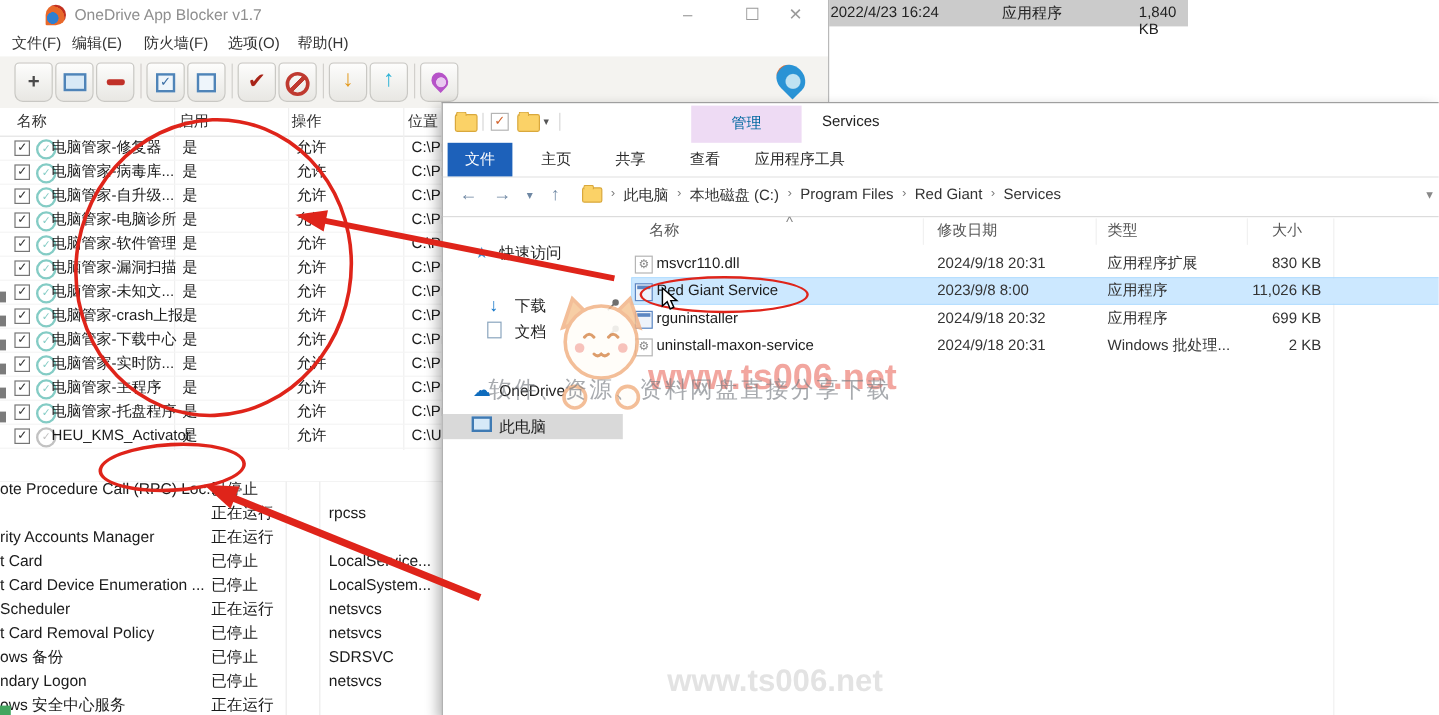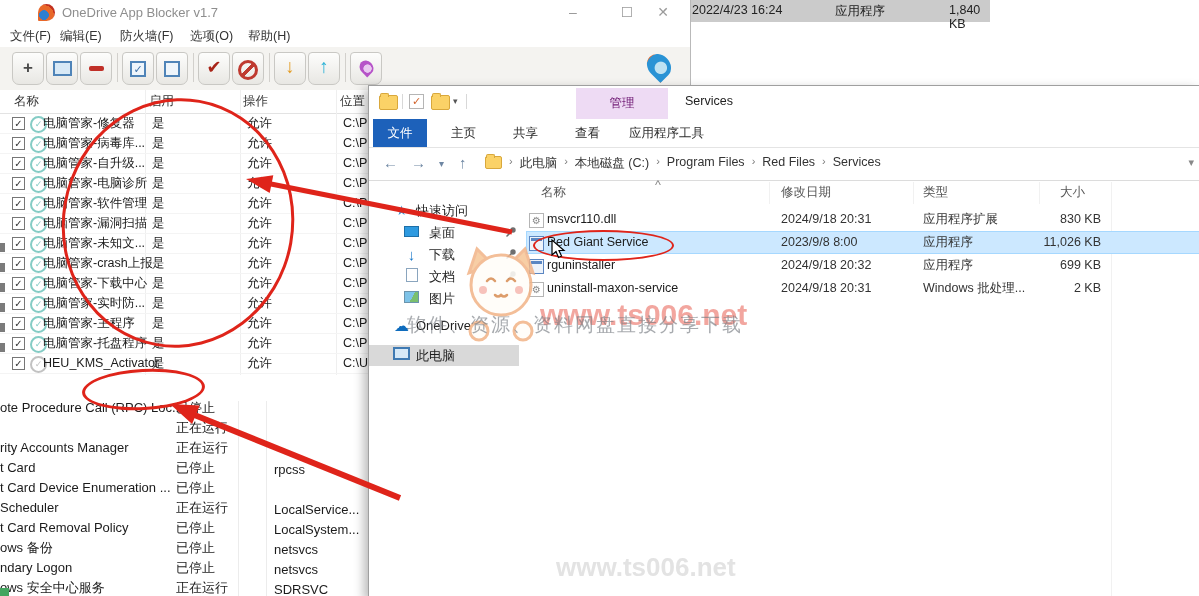--- a/index.html
+++ b/index.html
@@ -51,33 +51,33 @@
   .circ.grey{border-color:#c2c2c2;color:#c2c2c2;}
   
   .fab-tabs{left:0;top:376px;width:368px;height:24px;background:#e9e7e4;border-top:1px solid #cfcdc9;}
   .ftab{position:absolute;top:2px;height:19px;background:#f2f1ee;border:1px solid #9c9a96;font-size:12.5px;
         line-height:19px;padding:0 10px 0 24px;}
   .ftab .ticon{position:absolute;left:6px;top:4px;width:12px;height:11px;
         background:linear-gradient(#d6452f 0 5px,#3f8f57 6px 11px);border:1px solid #888;}
   
   .svc{left:0;top:401px;width:368px;height:195px;background:#fff;font-size:13px;overflow:hidden;}
   .svc-row{position:absolute;left:0;width:368px;height:20px;line-height:20px;}
-  .s-name{position:absolute;left:0;} .s-status{position:absolute;left:176px;} .s-group{position:absolute;left:274px;margin-top:42px;}
+  .s-name{position:absolute;left:0;} .s-status{position:absolute;left:176px;} .s-group{position:absolute;left:274px;}
   .svline{position:absolute;top:0;width:1px;height:195px;background:#ececec;}
   .svc-greenicon{position:absolute;left:0;top:187px;width:9px;height:8px;background:#43a55f;}
   .edgemark{position:absolute;left:0;width:5px;height:9px;background:#5a5a5a;opacity:.8;}
   
   .exp{left:368px;top:85px;width:831px;height:511px;background:#fff;border-left:1px solid #9f9f9f;border-top:1px solid #9f9f9f;
        box-shadow:-4px 4px 10px rgba(0,0,0,.28);}
   .qat-folder{position:absolute;width:17px;height:13px;background:#fbd267;border:1px solid #d9a83c;border-radius:2px;}
   .qat-folder:before{content:"";position:absolute;left:0;top:-3px;width:7px;height:3px;background:#fbd267;border:1px solid #d9a83c;border-bottom:none;border-radius:2px 2px 0 0;}
   .qat-check{position:absolute;width:13px;height:13px;border:1px solid #b5b5b5;background:#fff;color:#d2622a;
              font-size:11px;line-height:13px;text-align:center;font-weight:bold;}
   .qat-sep{position:absolute;width:1px;height:15px;background:#d8d8d8;}
-  .mng{position:absolute;left:207px;top:2px;width:92px;height:31px;background:#eedbf4;color:#701a75;
+  .mng{position:absolute;left:207px;top:2px;width:92px;height:31px;background:#eedbf4;color:#0369a1;
        font-size:12.5px;text-align:center;line-height:31px;}
   .exp-title{position:absolute;left:316px;top:8px;font-size:12.5px;color:#222;}
   .ribbon{position:absolute;left:0;top:33px;width:831px;height:28px;border-bottom:1px solid #e4e4e4;font-size:12.5px;}
   .rtab{position:absolute;top:0;height:28px;line-height:28px;color:#2b2b2b;}
   .rtab.file{left:4px;width:54px;background:#1d61ba;color:#fff;text-align:center;}
   .addr{position:absolute;left:0;top:61px;width:831px;height:33px;border-bottom:1px solid #dcdcdc;font-size:12.5px;color:#444;}
   .nav{position:absolute;top:7px;font-size:15px;color:#6e87a3;}
   .crumb{position:absolute;left:122px;top:8px;display:flex;gap:7px;white-space:nowrap;color:#333;}
   .crumb .sep{color:#7a7a7a;font-size:11px;}
   .addr-dd{position:absolute;right:6px;top:9px;color:#888;font-size:11px;}
@@ -363,41 +363,30 @@
       <span class="nav" style="left:90px">↑</span>
       <div class="qat-folder" style="left:116px;top:9px;width:15px;height:11px"></div>
       <div class="crumb" style="left:140px">
         <span class="sep">›</span>
           <span>此电脑</span>
         <span class="sep">›</span>
           <span>本地磁盘 (C:)</span>
         <span class="sep">›</span>
           <span>Program Files</span>
         <span class="sep">›</span>
-          <span>Red Files</span>
+          <span>Red Giant</span>
         <span class="sep">›</span>
           <span>Services</span>
       </div>
       <span class="addr-dd">▾</span>
     </div>
 
     <div class="sb-item" style="top:114px">
       <span class="sb-icon" style="color:#3a93d5">★</span>
         <span class="lbl">快速访问</span>
-    </div>
-    <div class="sb-item child" style="top:136px">
-      <span class="sb-icon"><span style="display:inline-block;width:13px;height:9px;background:#2e9ae0;border:1px solid #1d6fa8"></span></span>
-      <span class="lbl">桌面</span>
-      <svg class="pin" viewBox="0 0 12 12">
-          <g stroke="#6e6e6e" stroke-width="1.4" fill="none">
-            <line x1="3" y1="9" x2="9" y2="3"></line>
-            <line x1="1.5" y1="10.5" x2="4" y2="8"></line>
-            <circle cx="8" cy="4" r="2" fill="#6e6e6e"></circle>
-          </g>
-        </svg>
     </div>
     <div class="sb-item child" style="top:158px">
       <span class="sb-icon" style="color:#1979ca;font-weight:bold;font-size:15px">↓</span>
       <span class="lbl">下载</span>
       <svg class="pin" viewBox="0 0 12 12">
           <g stroke="#6e6e6e" stroke-width="1.4" fill="none">
             <line x1="3" y1="9" x2="9" y2="3"></line>
             <line x1="1.5" y1="10.5" x2="4" y2="8"></line>
             <circle cx="8" cy="4" r="2" fill="#6e6e6e"></circle>
           </g>
@@ -405,24 +394,20 @@
     </div>
     <div class="sb-item child" style="top:180px">
       <span class="sb-icon"><span style="display:inline-block;width:10px;height:12px;background:#fff;border:1px solid #8aa5be"></span></span>
       <span class="lbl">文档</span>
       <svg class="pin" viewBox="0 0 12 12">
           <g stroke="#8e8e8e" stroke-width="1.4" fill="none">
             <line x1="3" y1="9" x2="9" y2="3"></line>
             <circle cx="8" cy="4" r="2" fill="#8e8e8e"></circle>
           </g>
         </svg>
-    </div>
-    <div class="sb-item child" style="top:202px">
-      <span class="sb-icon"><span style="display:inline-block;width:13px;height:10px;background:linear-gradient(120deg,#7ec3e8 55%,#7bbf6e 55%);border:1px solid #6b94ad"></span></span>
-      <span class="lbl">图片</span>
     </div>
     <div class="sb-item" style="top:229px">
       <span class="sb-icon" style="color:#0f6cbd;font-size:15px">☁</span>
       <span class="lbl">OneDrive</span>
     </div>
     <div class="sb-item sb-sel" style="top:259px">
       <span class="sb-icon"><span style="display:inline-block;width:13px;height:9px;background:#d6e9f8;border:2px solid #3f7ab3"></span></span>
       <span class="lbl">此电脑</span>
     </div>
 

